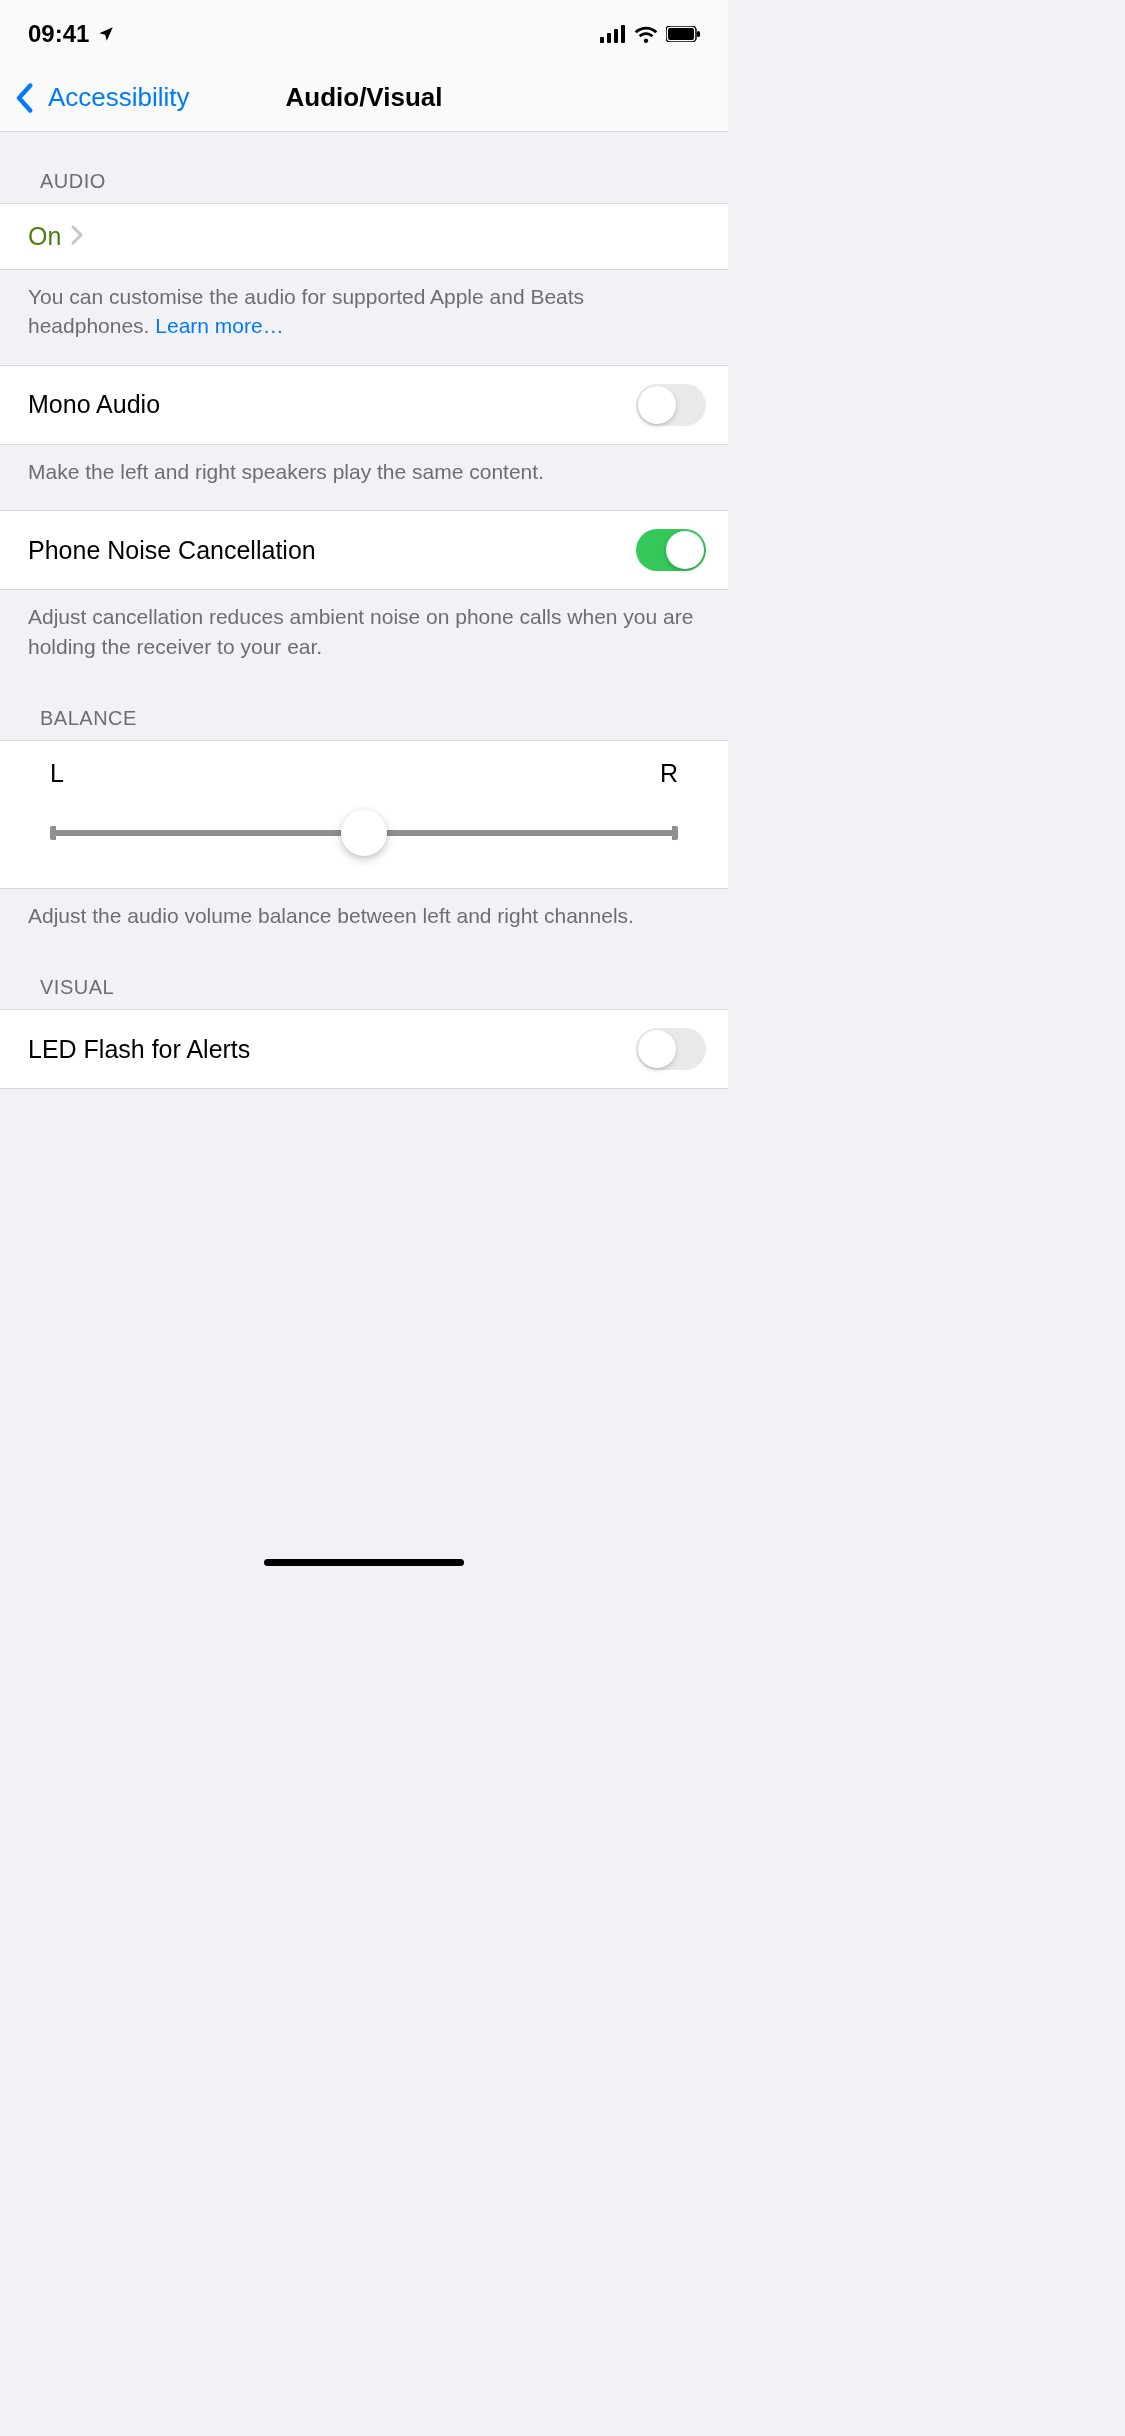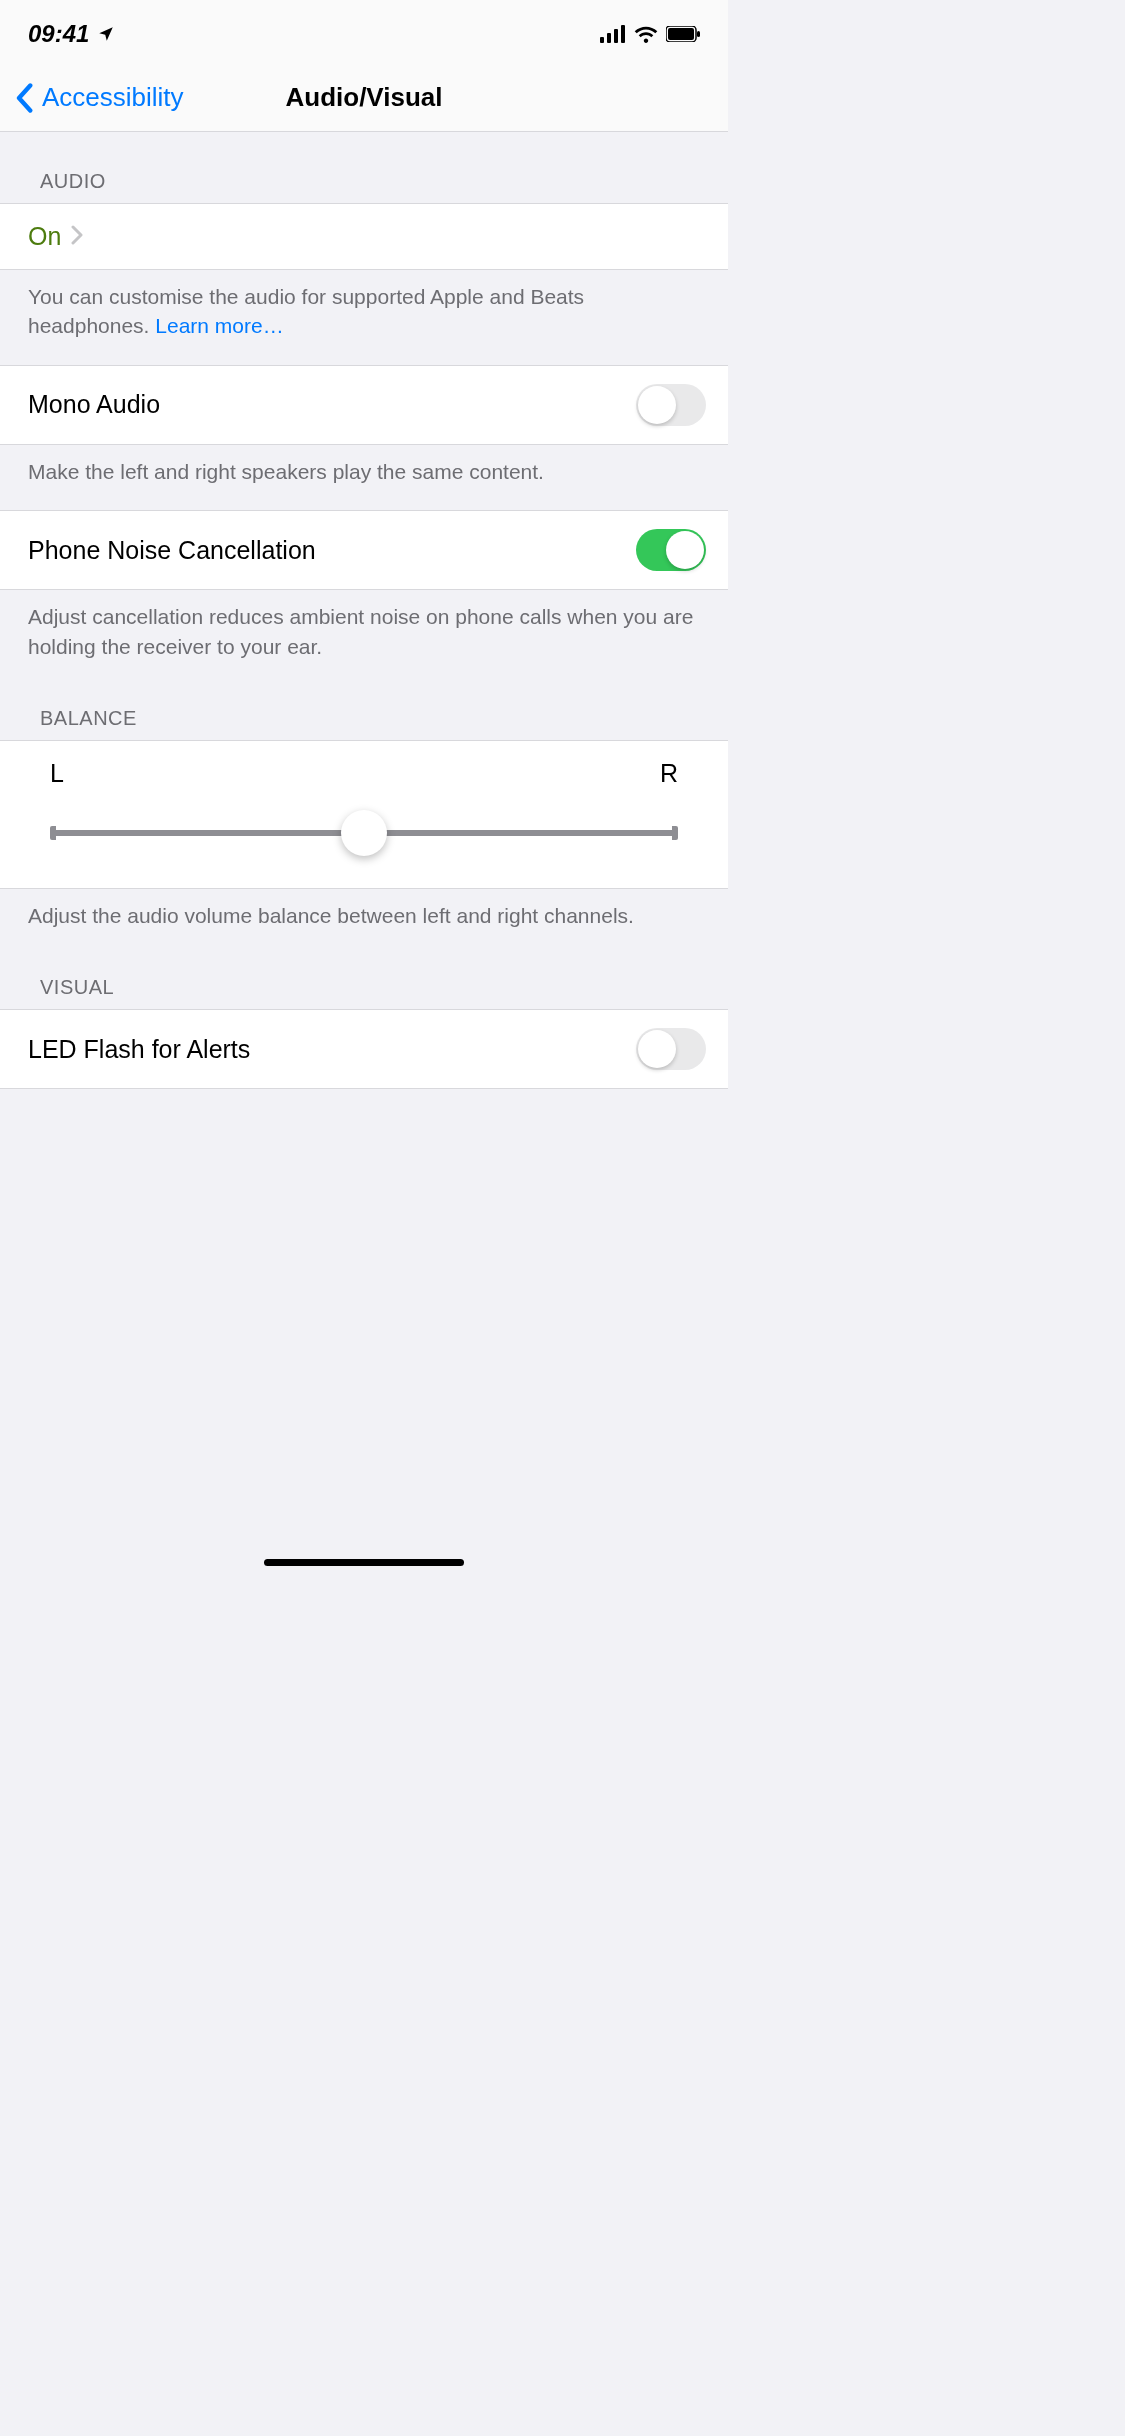--- a/index.html
+++ b/index.html
@@ -1,24 +1,24 @@
 <!DOCTYPE html>
 <html><head>
 <meta charset="utf-8">
 <style>
   * { box-sizing: border-box; margin: 0; padding: 0; }
   html, body { width: 728px; height: 1576px; font-family: -apple-system, "Helvetica Neue", Helvetica, Arial, sans-serif; background: #f2f2f6; color: #000; }
   .screen { width: 728px; background: #f2f2f6; position: relative; min-height: 1576px;}
   .status-bar { display: flex; justify-content: space-between; align-items: center; padding: 12px 28px 0 28px; height: 56px; font-size: 24px; font-weight: 600; background: #fafafa; }
-  .status-left { display: flex; align-items: center; gap: 8px; font-style: italic; }
+  .status-left { display: flex; align-items: center; gap: 8px; }
   .status-right { display: flex; align-items: center; gap: 8px; }
   .loc-icon svg, .status-right svg { display: block; }
 
   .nav-bar { display: flex; align-items: center; padding: 16px 8px 18px 8px; background: #fafafa; border-bottom: 1px solid #d8d8dc; position: relative; }
-  .back-btn { display: flex; align-items: center; color: #007aff; font-size: 26px; font-weight: 400; gap: 8px; cursor: pointer; padding-left: 6px;}
+  .back-btn { display: flex; align-items: center; color: #007aff; font-size: 26px; font-weight: 400; gap: 14px; cursor: pointer; padding-left: 6px;}
   .back-chevron { width: 20px; height: 30px; }
   .nav-title { position: absolute; left: 50%; transform: translateX(-50%); font-size: 26px; font-weight: 600; }
 
   .section-header { font-size: 20px; color: #6d6d72; padding: 38px 28px 10px 40px; text-transform: uppercase; letter-spacing: 0.5px; }
   .section-header.tight-top { padding-top: 22px; }
   .row { background: #fff; display: flex; align-items: center; padding: 18px 22px 18px 28px; font-size: 25px; border-top: 1px solid #d8d8dc; border-bottom: 1px solid #d8d8dc; }
   .row + .footer { border-top: none; }
   .row .label { flex: 1; }
   .row .value { color: #4d7c0f; font-size: 25px; margin-right: 10px; }
   .chevron { color: #c5c5c7; }

